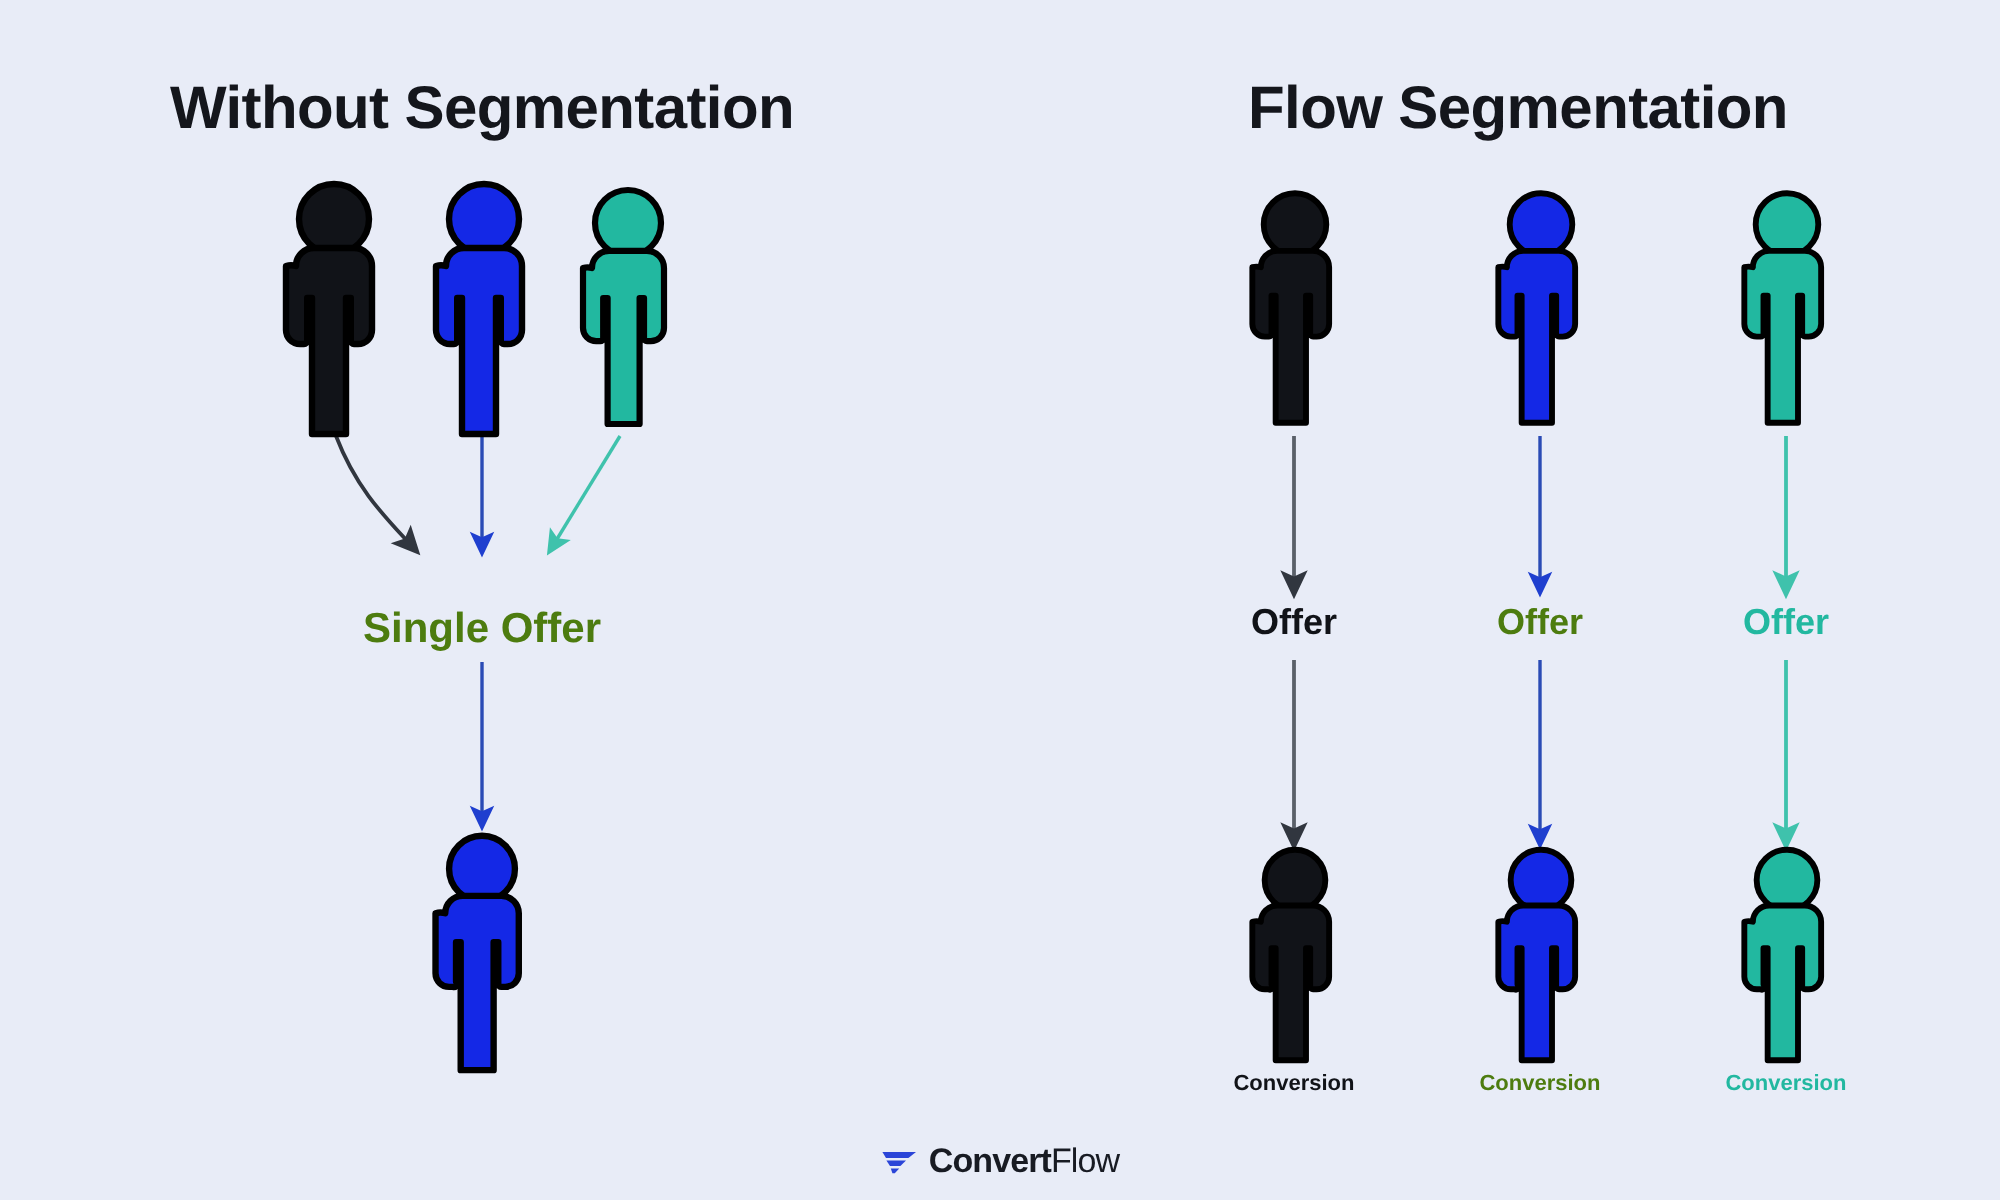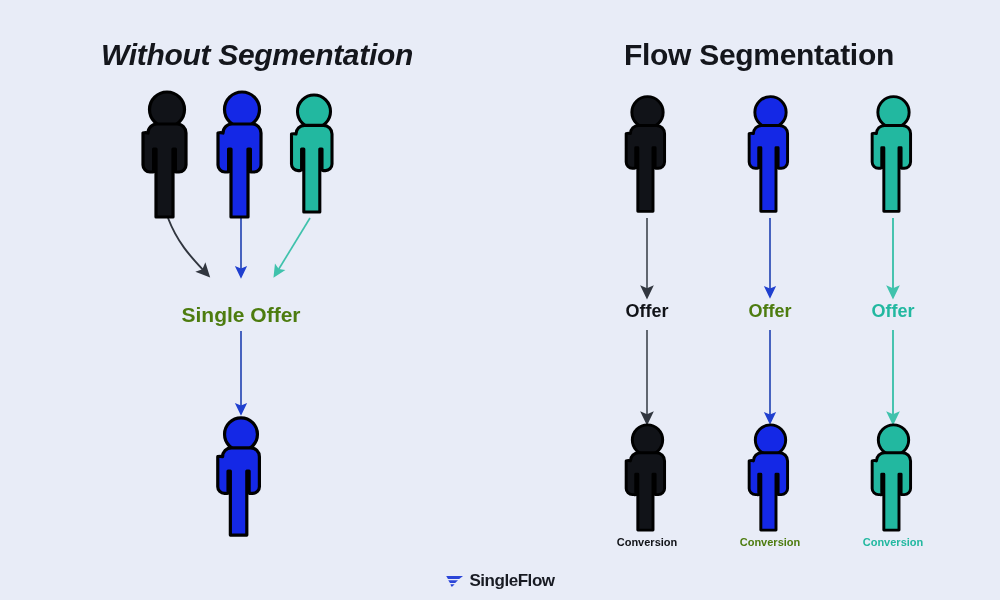--- a/index.html
+++ b/index.html
@@ -26,21 +26,21 @@
   
   .panel-title {
     position: absolute;
     font-weight: 700;
     font-size: 30px;
     letter-spacing: -0.3px;
     color: #14161c;
     white-space: nowrap;
     text-align: center;
   }
-  #title-left  { left: 16px;   top: 38px; width: 482px; font-style: italic; }
+  #title-left  { left: 0;   top: 38px; width: 482px; }
   #title-right { left: 518px; top: 38px; width: 482px; }
 
   
   .figure {
     position: absolute;
   }
   .figure svg { display: block; }
 
   
   #arrows {
@@ -78,21 +78,21 @@
     gap: 5px;
   }
   #brand-mark { display: block; }
   #brand-text {
     font-size: 17px;
     letter-spacing: -0.45px;
     color: #181b23;
     white-space: nowrap;
   }
   #brand-text .b-strong { font-weight: 700; }
-  #brand-text .b-light  { font-weight: 700; }
+  #brand-text .b-light  { font-weight: 400; }
 </style>
 </head>
 <body>
 
 <div id="stage">
 
   <div class="panel-title" id="title-left">Without Segmentation</div>
 
   <div class="panel-title" id="title-right">Flow Segmentation</div>
 
@@ -228,17 +228,17 @@
 
   <div id="brand">
     <svg id="brand-mark" width="19" height="15" viewBox="0 0 19 15">
       <g fill="#2b45d8">
         <path d="M1.2,2.0 L18.0,2.0 L14.2,5.0 L3.0,5.0 Z"></path>
         <path d="M3.2,6.3 L13.0,6.3 L10.2,9.0 L5.0,9.0 Z"></path>
         <path d="M5.4,10.2 L9.6,10.2 L7.4,12.6 L6.2,12.6 Z"></path>
       </g>
     </svg>
     <div id="brand-text">
-      <span class="b-strong">Single</span><span class="b-light">Flow</span>
+      <span class="b-strong">Convert</span><span class="b-light">Flow</span>
     </div>
   </div>
 
 </div>
 
 </body></html>

